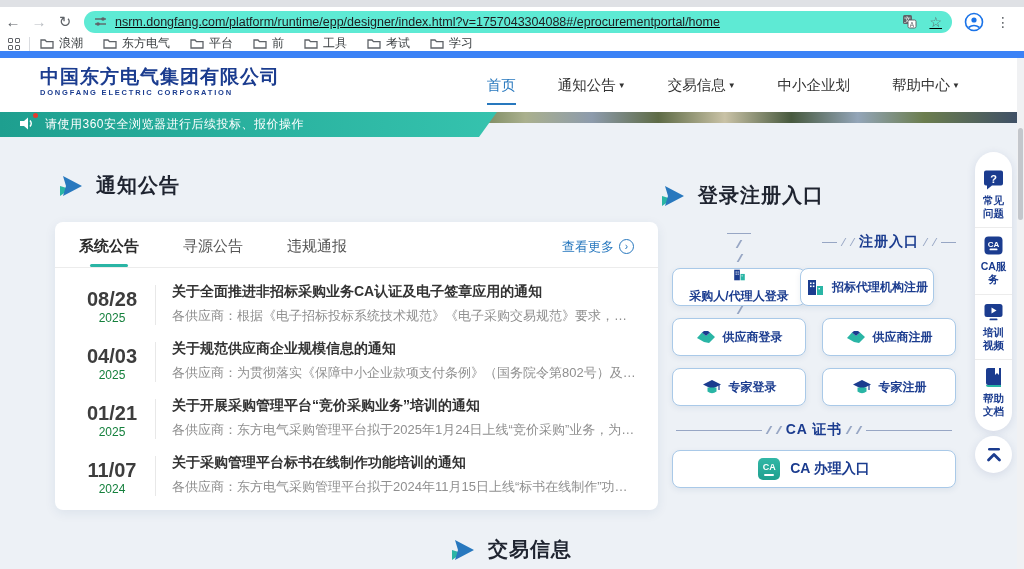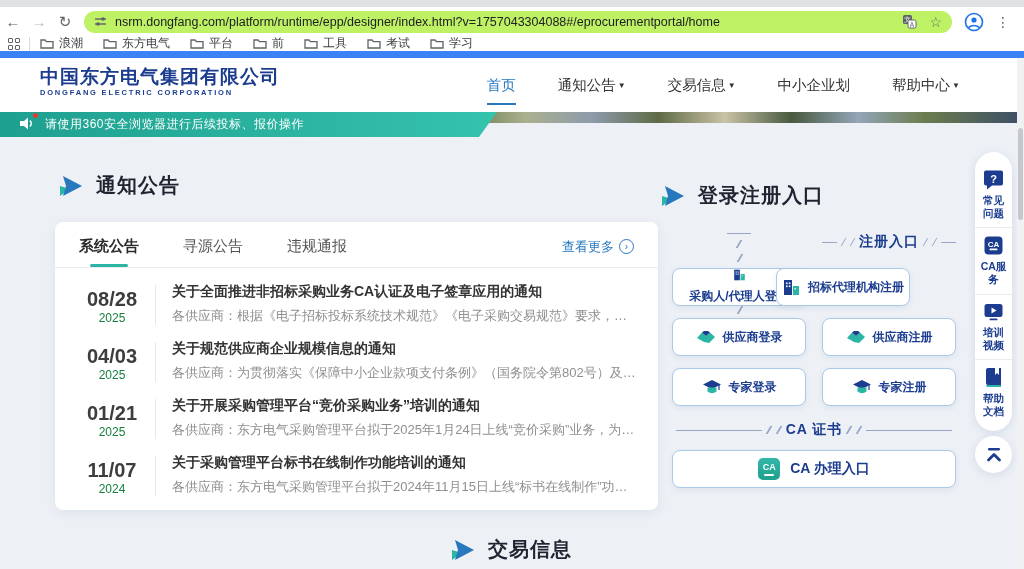--- a/index.html
+++ b/index.html
@@ -5,21 +5,21 @@
   * { margin:0; padding:0; box-sizing:border-box; }
   html,body { width:1024px; height:569px; }
   body { font-family:"Liberation Sans","DejaVu Sans",sans-serif; }
   #screen { position:relative; width:1024px; height:569px; overflow:hidden; background:#edf1f6; }
 
   
   .tabstrip { position:absolute; left:0; top:0; width:1024px; height:7px; background:#dfe1e5; }
   .toolbar { position:absolute; left:0; top:7px; width:1024px; height:29px; background:#ffffff; display:flex; align-items:center; }
   .navbtn { width:26px; text-align:center; font-size:15px; color:#5f6368; }
   .navbtn.fwd { color:#b8bcc1; }
-  .omnibox { margin-left:6px; width:868px; height:22px; background:#bef264; border-radius:12px; display:flex; align-items:center; padding:0 10px; }
+  .omnibox { margin-left:6px; width:868px; height:22px; background:#5eead4; border-radius:12px; display:flex; align-items:center; padding:0 10px;text-decoration:underline; }
   .omnibox .url { font-size:12.5px; color:#202124; white-space:nowrap; overflow:hidden; flex:1; }
   .omni-icons { display:flex; align-items:center; gap:12px; margin-left:8px; }
   .chrome-right { display:flex; align-items:center; gap:12px; margin-left:12px; }
   .star { font-size:14px; color:#5f6368; }
   .kebab { font-size:14px; color:#5f6368; letter-spacing:0; }
   .bookmarks { position:absolute; left:0; top:36px; width:1024px; height:22px; background:#ffffff; border-bottom:7px solid #3b82f6; display:flex; align-items:center; padding-left:8px; }
   .appsgrid { display:grid; grid-template-columns:5px 5px; grid-gap:2px; margin-right:9px; }
   .appsgrid span { width:5px; height:5px; border:1.4px solid #5f6368; border-radius:1px; }
   .bm-sep { width:1px; height:14px; background:#dadce0; margin-right:10px; }
   .bm-item { display:flex; align-items:center; gap:5px; margin-right:20px; font-size:12px; color:#3c4043; }
@@ -310,21 +310,21 @@
       <rect x="2" y="1" width="8" height="15" fill="#1b3c8f"></rect>
         <rect x="4" y="3.5" width="1.6" height="1.6" fill="#fff"></rect>
         <rect x="6.8" y="3.5" width="1.6" height="1.6" fill="#fff"></rect>
         <rect x="4" y="6.5" width="1.6" height="1.6" fill="#fff"></rect>
         <rect x="6.8" y="6.5" width="1.6" height="1.6" fill="#fff"></rect>
         <rect x="11" y="7" width="6" height="9" fill="#2ab5a5"></rect>
         <rect x="12.5" y="9" width="1.4" height="1.4" fill="#fff"></rect>
     </svg>
     <span>采购人/代理人登录</span>
   </div>
-  <div class="lbtn" style="left:776px; top:268px;align-items:center;">
+  <div class="lbtn" style="left:800px; top:268px;align-items:center;">
     <svg width="19" height="17" viewBox="0 0 19 17">
       <rect x="2" y="1" width="8" height="15" fill="#1b3c8f"></rect>
         <rect x="4" y="3.5" width="1.6" height="1.6" fill="#fff"></rect>
         <rect x="6.8" y="3.5" width="1.6" height="1.6" fill="#fff"></rect>
         <rect x="4" y="6.5" width="1.6" height="1.6" fill="#fff"></rect>
         <rect x="6.8" y="6.5" width="1.6" height="1.6" fill="#fff"></rect>
         <rect x="11" y="7" width="6" height="9" fill="#2ab5a5"></rect>
         <rect x="12.5" y="9" width="1.4" height="1.4" fill="#fff"></rect>
     </svg>
     <span>招标代理机构注册</span>

